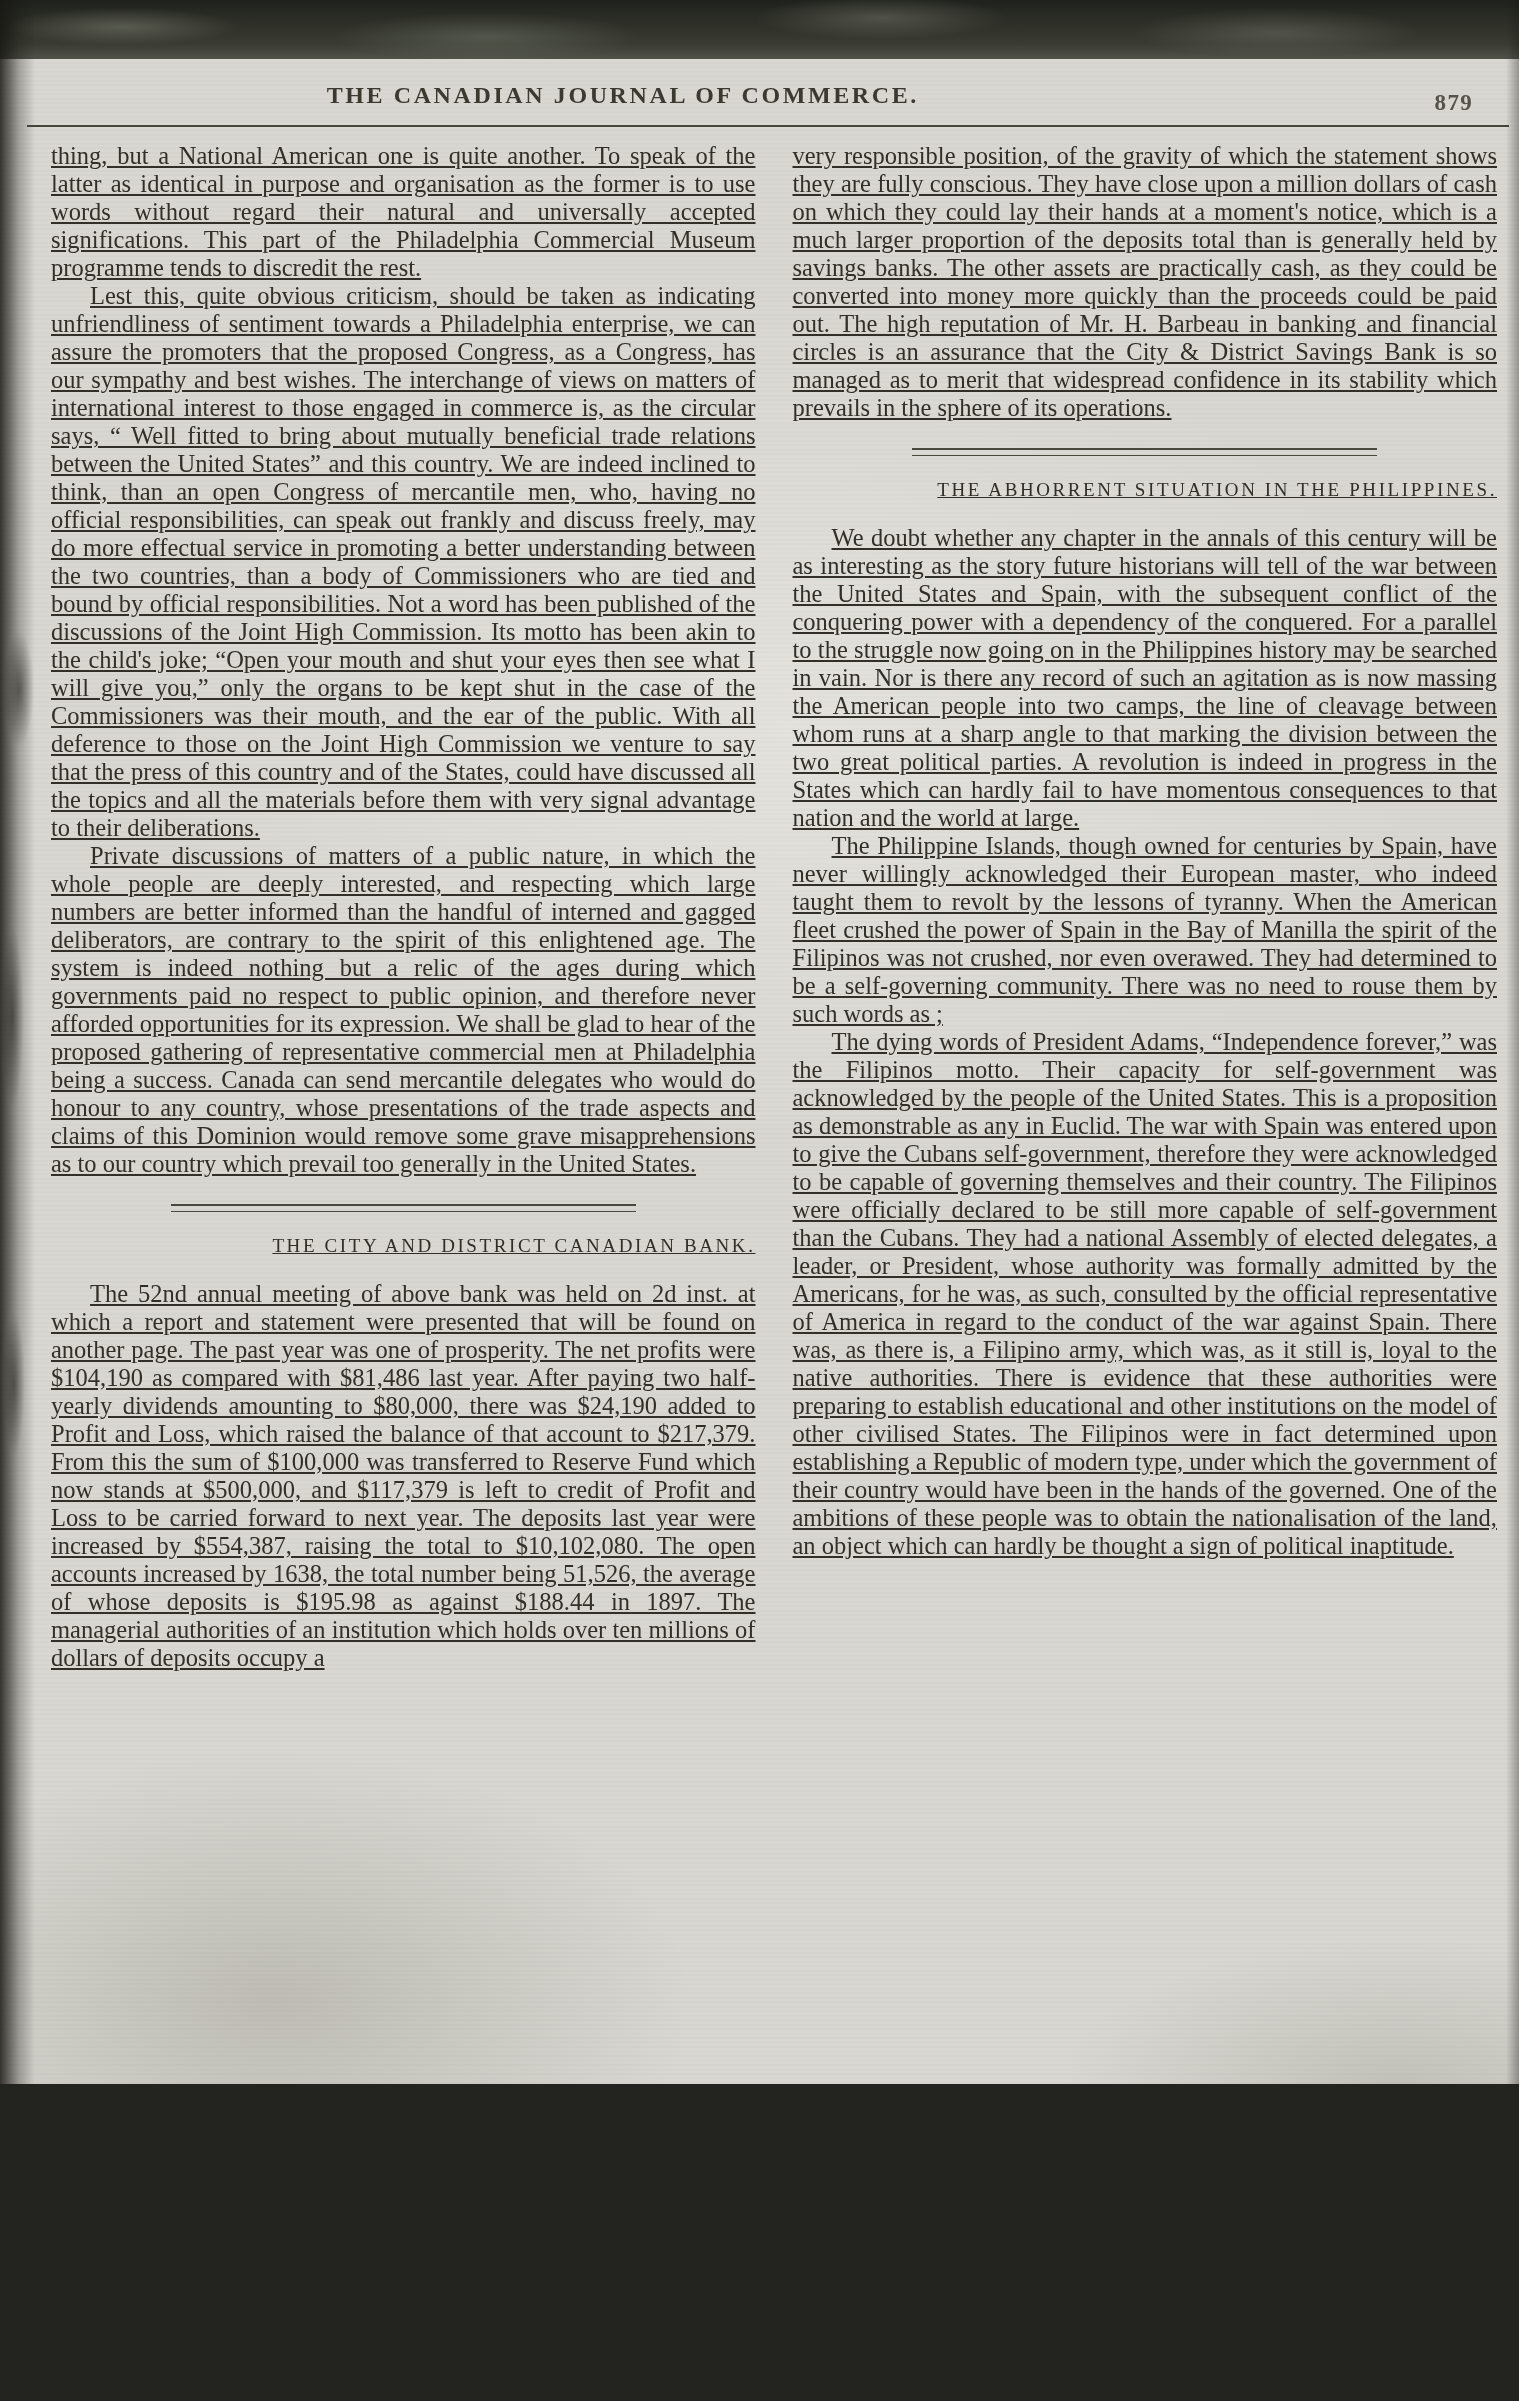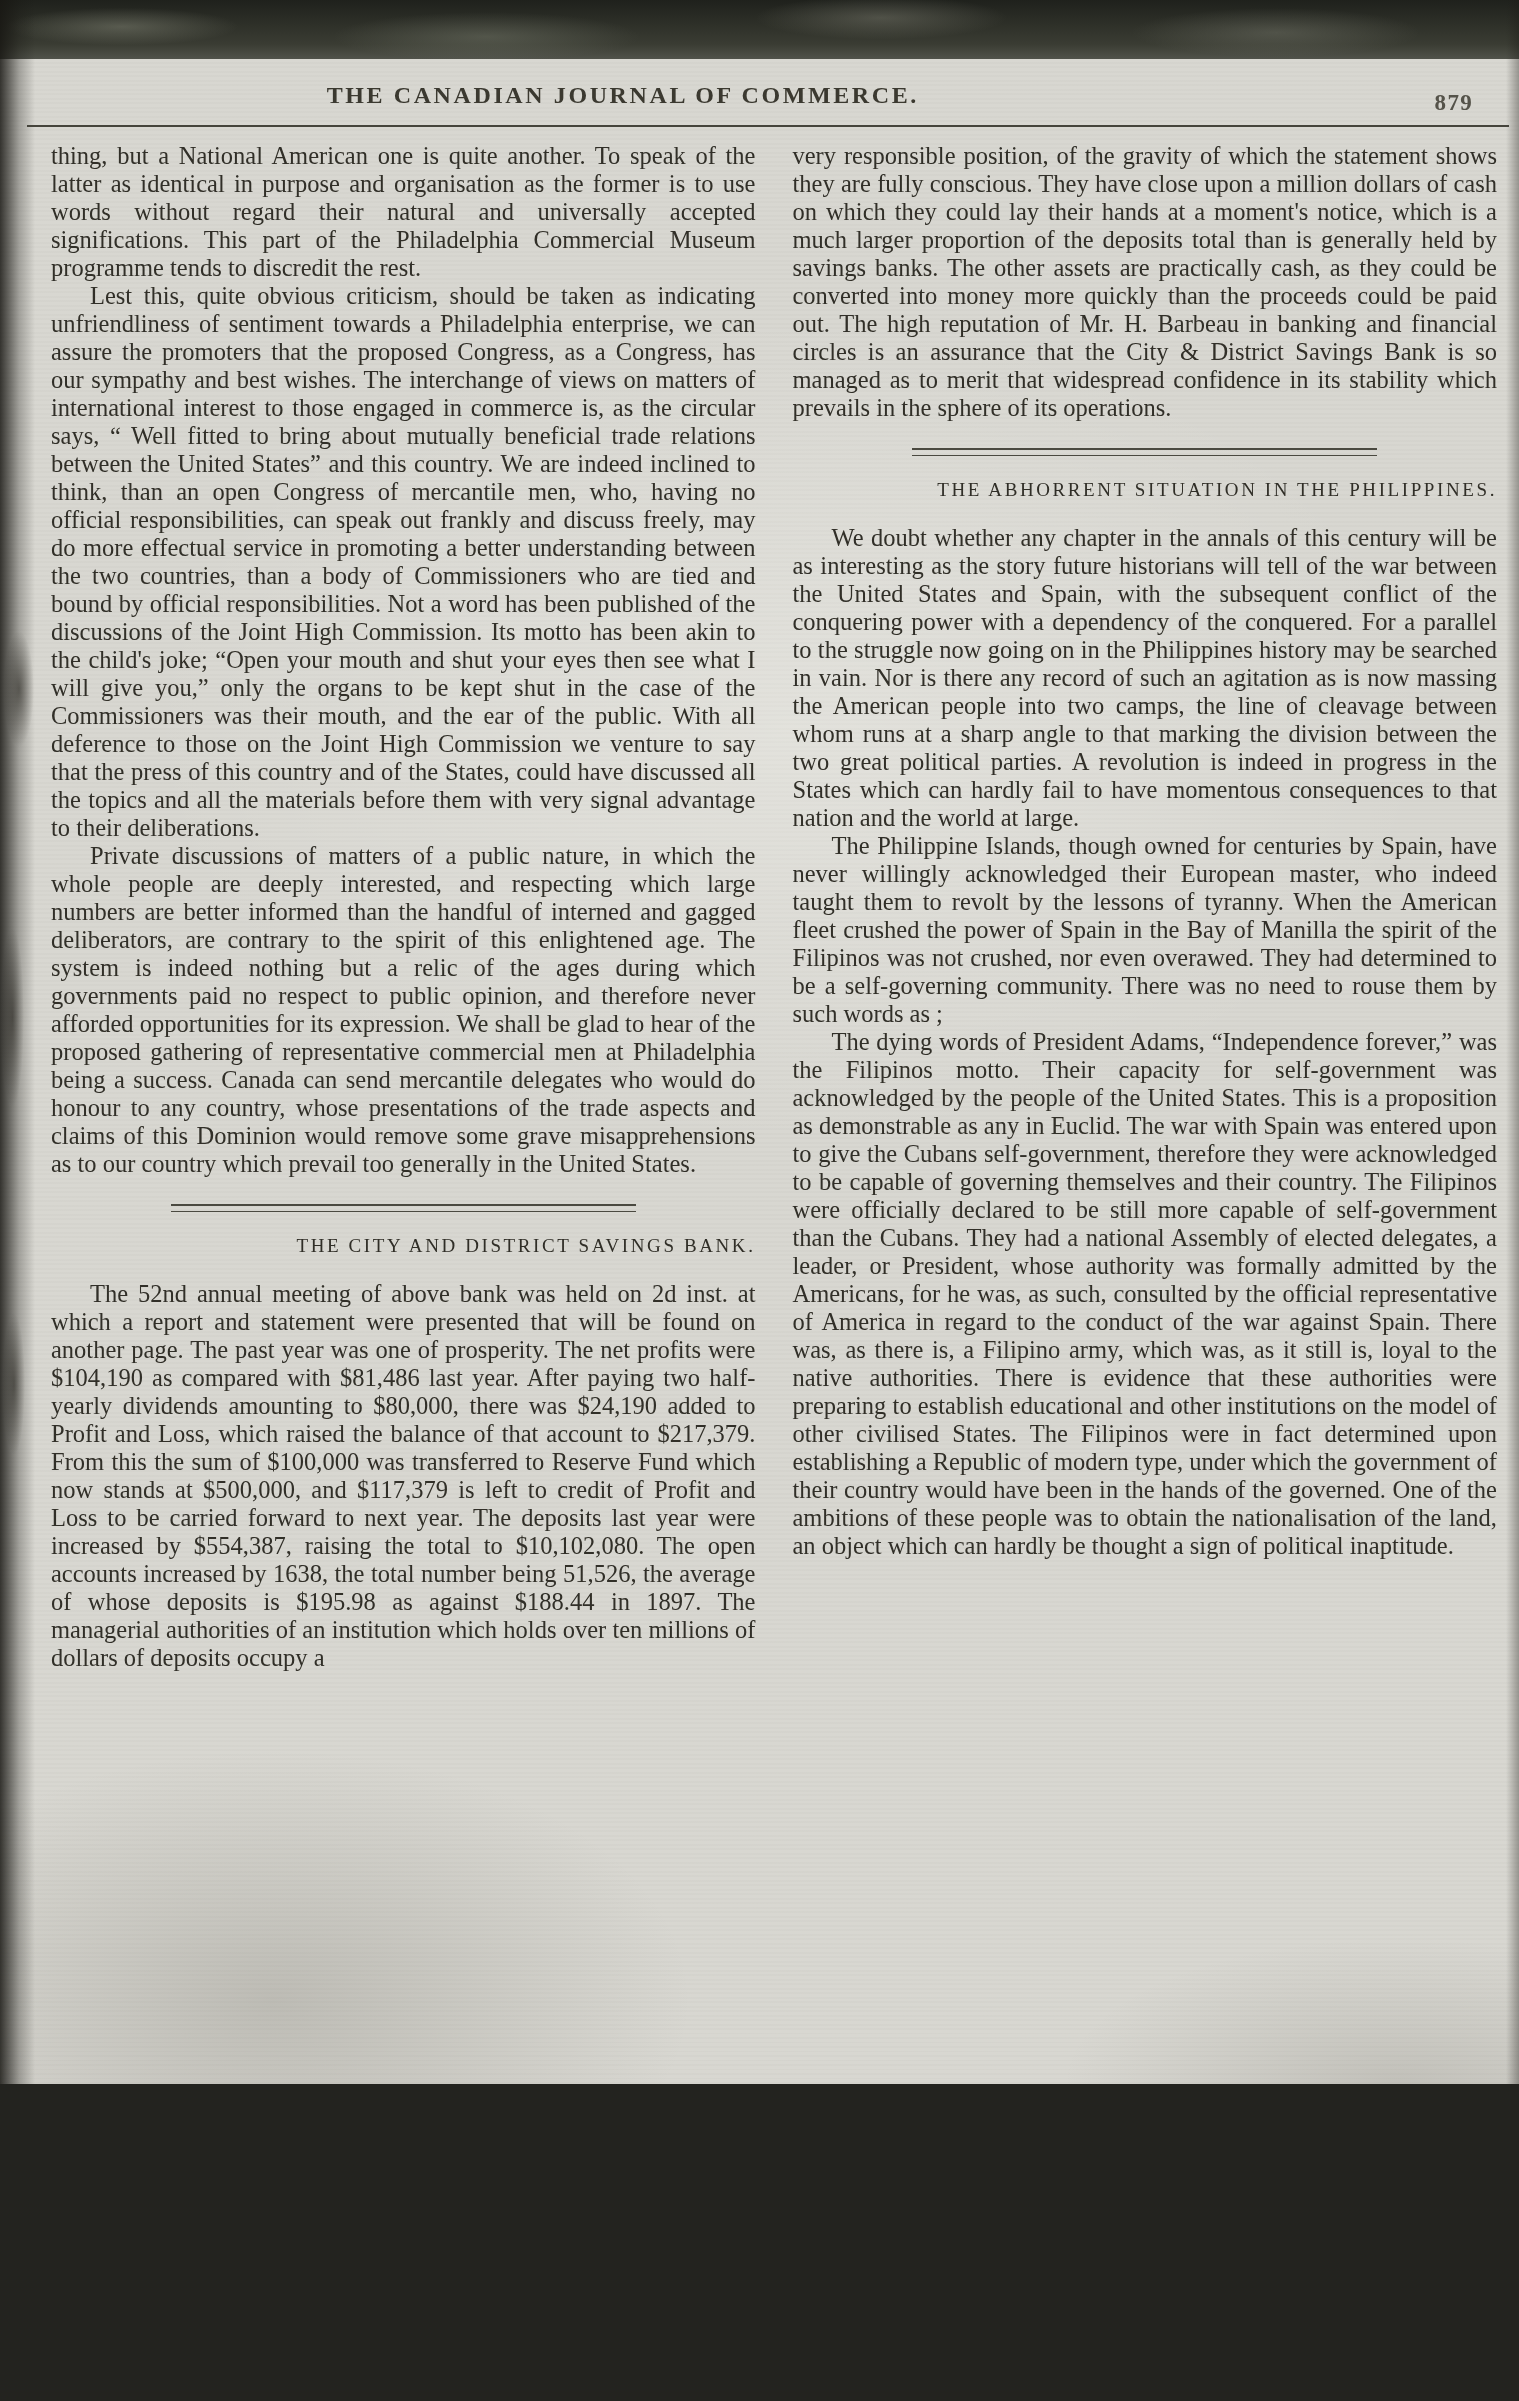--- a/index.html
+++ b/index.html
@@ -93,20 +93,21 @@
     display: flex;
     gap: 37px;
     padding: 15.4px 22px 0 51px;
   }
   .col {
     flex: 1;
     min-width: 0;
     font-size: 24.5px;
     line-height: 28px;
     text-align: justify;
+    text-decoration: underline;
   }
   .para {
     margin: 0;
   }
   .para.indent {
     text-indent: 39px;
   }
   .article-heading {
     font-size: 19px;
     font-weight: normal;
@@ -149,21 +150,21 @@
     <div class="page-number">879</div>
     <div class="header-rule"></div>
   </div>
 
   <div class="columns">
     <div class="col">
         <p class="para">thing, but a National American one is quite another. To speak of the latter as identical in purpose and organisation as the former is to use words without regard their natural and universally accepted significations. This part of the Philadelphia Commercial Museum programme tends to discredit the rest.</p>
         <p class="para indent">Lest this, quite obvious criticism, should be taken as indicating unfriendliness of sentiment towards a Philadelphia enterprise, we can assure the promoters that the proposed Congress, as a Congress, has our sympathy and best wishes. The interchange of views on matters of international interest to those engaged in commerce is, as the circular says, “ Well fitted to bring about mutually beneficial trade relations between the United States” and this country. We are indeed inclined to think, than an open Congress of mercantile men, who, having no official responsibilities, can speak out frankly and discuss freely, may do more effectual service in promoting a better understanding between the two countries, than a body of Commissioners who are tied and bound by official responsibilities. Not a word has been published of the discussions of the Joint High Commission. Its motto has been akin to the child's joke; “Open your mouth and shut your eyes then see what I will give you,” only the organs to be kept shut in the case of the Commissioners was their mouth, and the ear of the public. With all deference to those on the Joint High Commission we venture to say that the press of this country and of the States, could have discussed all the topics and all the materials before them with very signal advantage to their deliberations.</p>
         <p class="para indent">Private discussions of matters of a public nature, in which the whole people are deeply interested, and respecting which large numbers are better informed than the handful of interned and gagged deliberators, are contrary to the spirit of this enlightened age. The system is indeed nothing but a relic of the ages during which governments paid no respect to public opinion, and therefore never afforded opportunities for its expression. We shall be glad to hear of the proposed gathering of representative commercial men at Philadelphia being a success. Canada can send mercantile delegates who would do honour to any country, whose presentations of the trade aspects and claims of this Dominion would remove some grave misapprehensions as to our country which prevail too generally in the United States.</p>
         <div class="separator"></div>
-        <h2 class="article-heading">THE CITY AND DISTRICT SAVINGS BANK.</h2>
+        <h2 class="article-heading">THE CITY AND DISTRICT CANADIAN BANK.</h2>
         <p class="para indent">The 52nd annual meeting of above bank was held on 2d inst. at which a report and statement were presented that will be found on another page. The past year was one of prosperity. The net profits were $104,190 as compared with $81,486 last year. After paying two half-yearly dividends amounting to $80,000, there was $24,190 added to Profit and Loss, which raised the balance of that account to $217,379. From this the sum of $100,000 was transferred to Reserve Fund which now stands at $500,000, and $117,379 is left to credit of Profit and Loss to be carried forward to next year. The deposits last year were increased by $554,387, raising the total to $10,102,080. The open accounts increased by 1638, the total number being 51,526, the average of whose deposits is $195.98 as against $188.44 in 1897. The managerial authorities of an institution which holds over ten millions of dollars of deposits occupy a</p>
       </div>
     <div class="col">
         <p class="para">very responsible position, of the gravity of which the statement shows they are fully conscious. They have close upon a million dollars of cash on which they could lay their hands at a moment's notice, which is a much larger proportion of the deposits total than is generally held by savings banks. The other assets are practically cash, as they could be converted into money more quickly than the proceeds could be paid out. The high reputation of Mr. H. Barbeau in banking and financial circles is an assurance that the City &amp; District Savings Bank is so managed as to merit that widespread confidence in its stability which prevails in the sphere of its operations.</p>
         <div class="separator"></div>
         <h2 class="article-heading">THE ABHORRENT SITUATION IN THE PHILIPPINES.</h2>
         <p class="para indent">We doubt whether any chapter in the annals of this century will be as interesting as the story future historians will tell of the war between the United States and Spain, with the subsequent conflict of the conquering power with a dependency of the conquered. For a parallel to the struggle now going on in the Philippines history may be searched in vain. Nor is there any record of such an agitation as is now massing the American people into two camps, the line of cleavage between whom runs at a sharp angle to that marking the division between the two great political parties. A revolution is indeed in progress in the States which can hardly fail to have momentous consequences to that nation and the world at large.</p>
         <p class="para indent">The Philippine Islands, though owned for centuries by Spain, have never willingly acknowledged their European master, who indeed taught them to revolt by the lessons of tyranny. When the American fleet crushed the power of Spain in the Bay of Manilla the spirit of the Filipinos was not crushed, nor even overawed. They had determined to be a self-governing community. There was no need to rouse them by such words as ;</p>
         <p class="para indent">The dying words of President Adams, “Independence forever,” was the Filipinos motto. Their capacity for self-government was acknowledged by the people of the United States. This is a proposition as demonstrable as any in Euclid. The war with Spain was entered upon to give the Cubans self-government, therefore they were acknowledged to be capable of governing themselves and their country. The Filipinos were officially declared to be still more capable of self-government than the Cubans. They had a national Assembly of elected delegates, a leader, or President, whose authority was formally admitted by the Americans, for he was, as such, consulted by the official representative of America in regard to the conduct of the war against Spain. There was, as there is, a Filipino army, which was, as it still is, loyal to the native authorities. There is evidence that these authorities were preparing to establish educational and other institutions on the model of other civilised States. The Filipinos were in fact determined upon establishing a Republic of modern type, under which the government of their country would have been in the hands of the governed. One of the ambitions of these people was to obtain the nationalisation of the land, an object which can hardly be thought a sign of political inaptitude.</p>
       </div>

